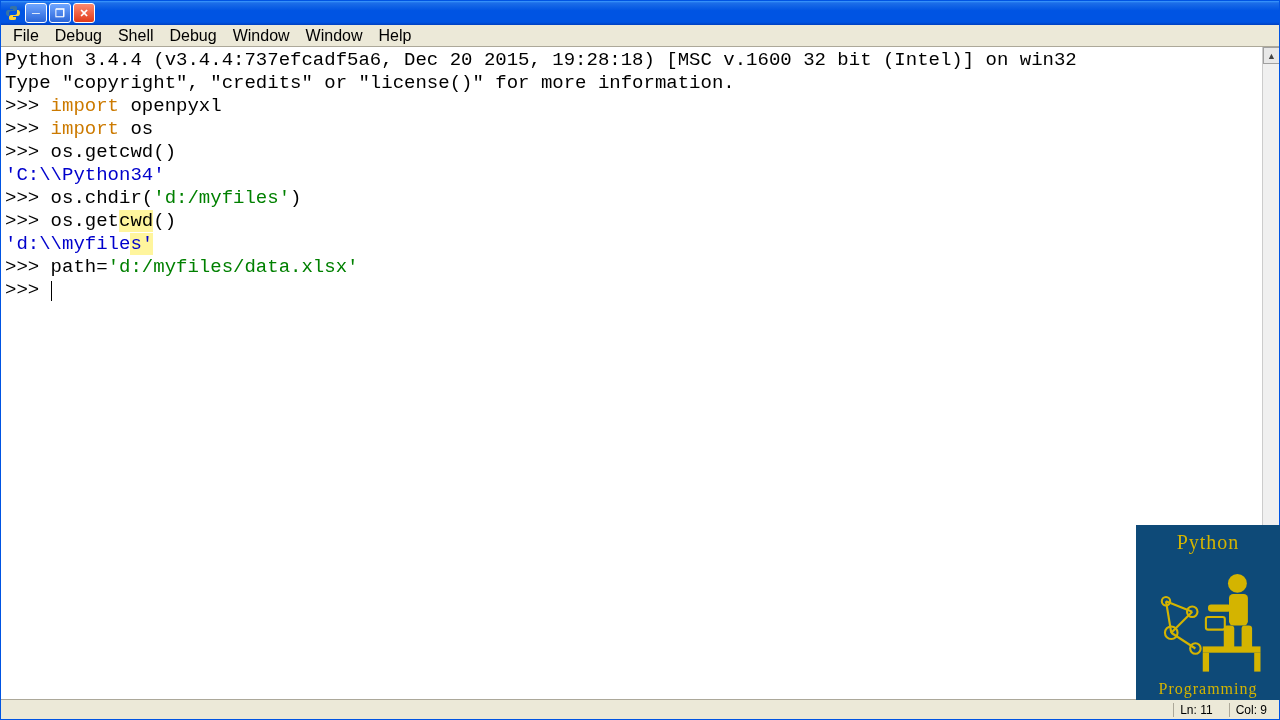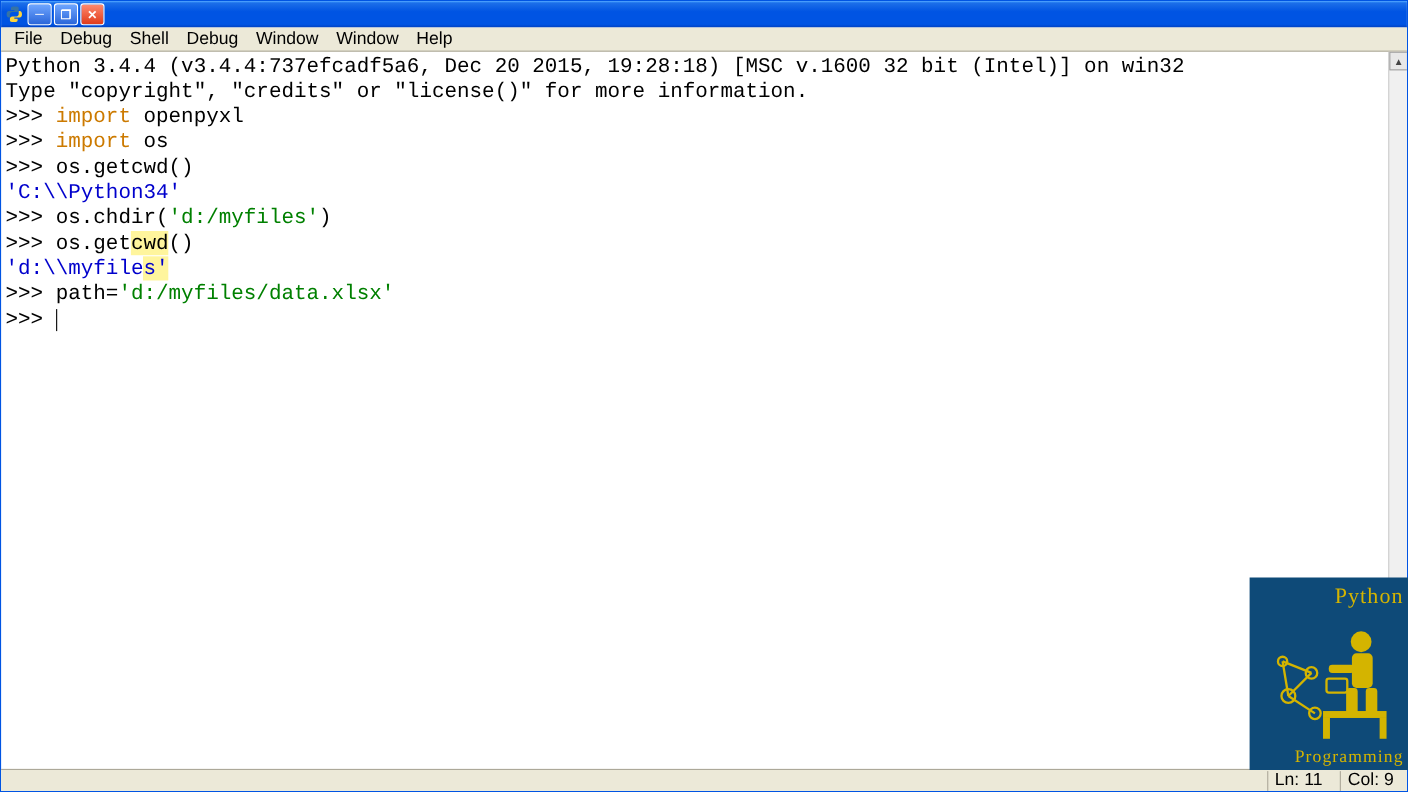--- a/index.html
+++ b/index.html
@@ -93,21 +93,21 @@
 }
 .scroll-arrow.up { top: 0; }
 .scroll-arrow.down { bottom: 0; }
 .statusbar {
   height: 20px;
   background: #ece9d8;
   border-top: 1px solid #aca899;
   display: flex;
   justify-content: flex-end;
   align-items: center;
-  font-size: 16px;
+  font-size: 12px;
   padding: 0 6px;
   gap: 10px;
 }
 .status-cell { border-left: 1px solid #aca899; padding: 0 6px; }
 .prompt { color: #000; }
 .kw { color: #cc7a00; }
 .str { color: #008000; }
 .out { color: #0000cc; }
 .hl { background: #fff59d; }
 .cursor {
@@ -122,21 +122,21 @@
   position: absolute;
   right: 0;
   bottom: 20px;
   width: 144px;
   height: 175px;
   background: #0e4a78;
   color: #d4b400;
   font-family: "Times New Roman", serif;
   display: flex;
   flex-direction: column;
-  align-items: flex-end;
+  align-items: center;
   padding: 6px 4px 2px 4px;
 }
 .watermark .wm-title { font-size: 20px; letter-spacing: 1px; }
 .watermark .wm-sub { font-size: 16px; letter-spacing: 1px; margin-top: auto; }
 .watermark svg { flex: 1; width: 100%; }
 </style>
 </head>
 <body>
 
 <div class="window">

